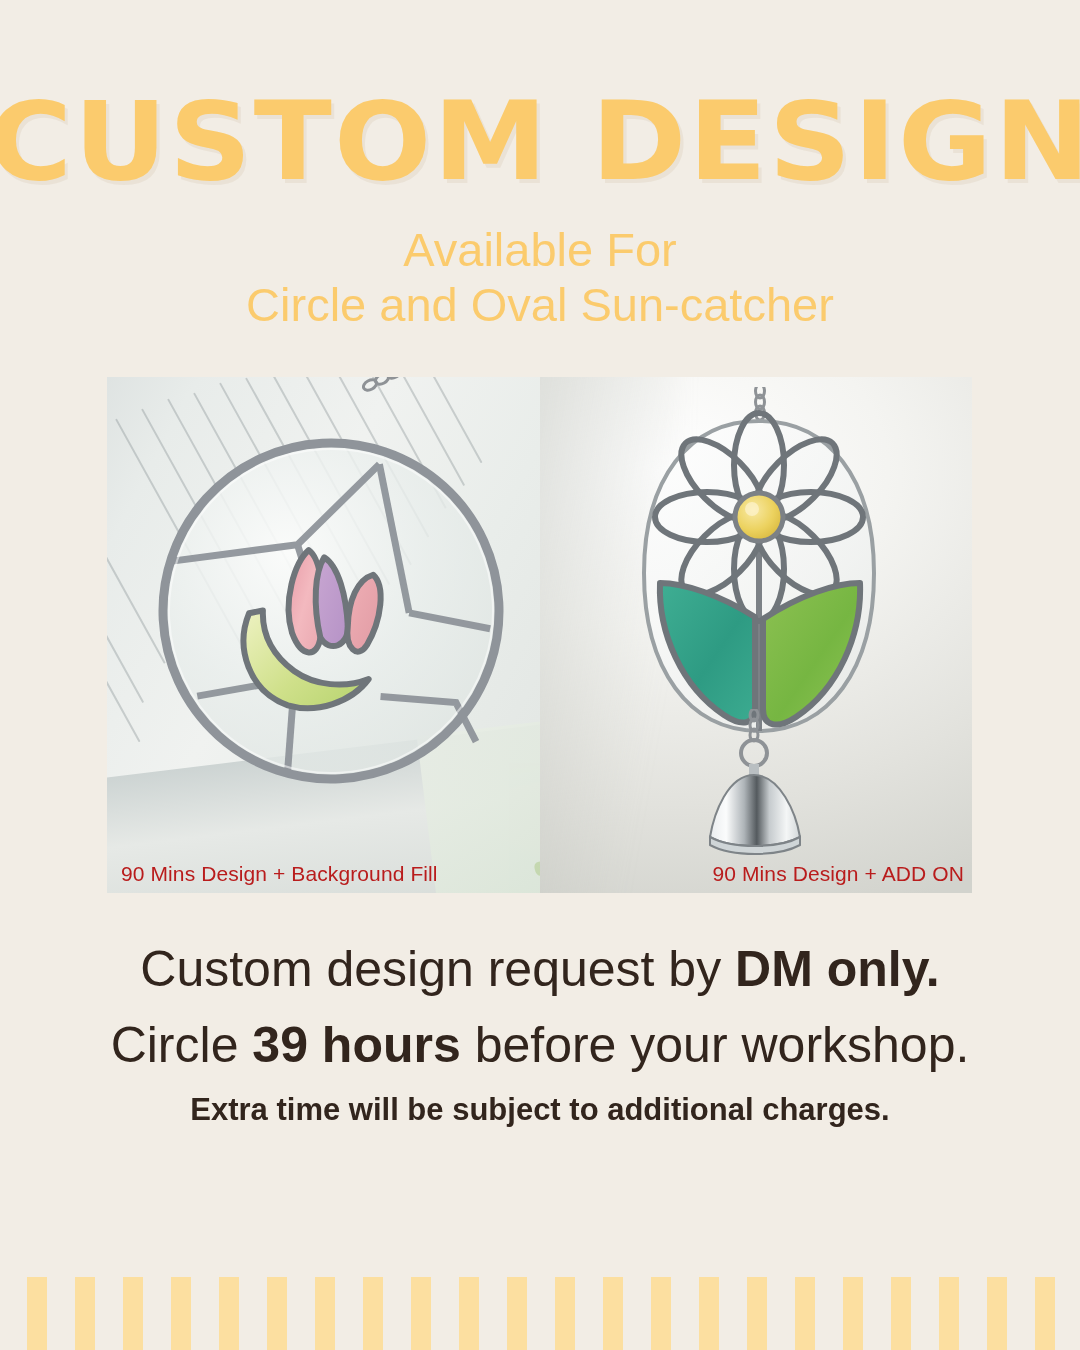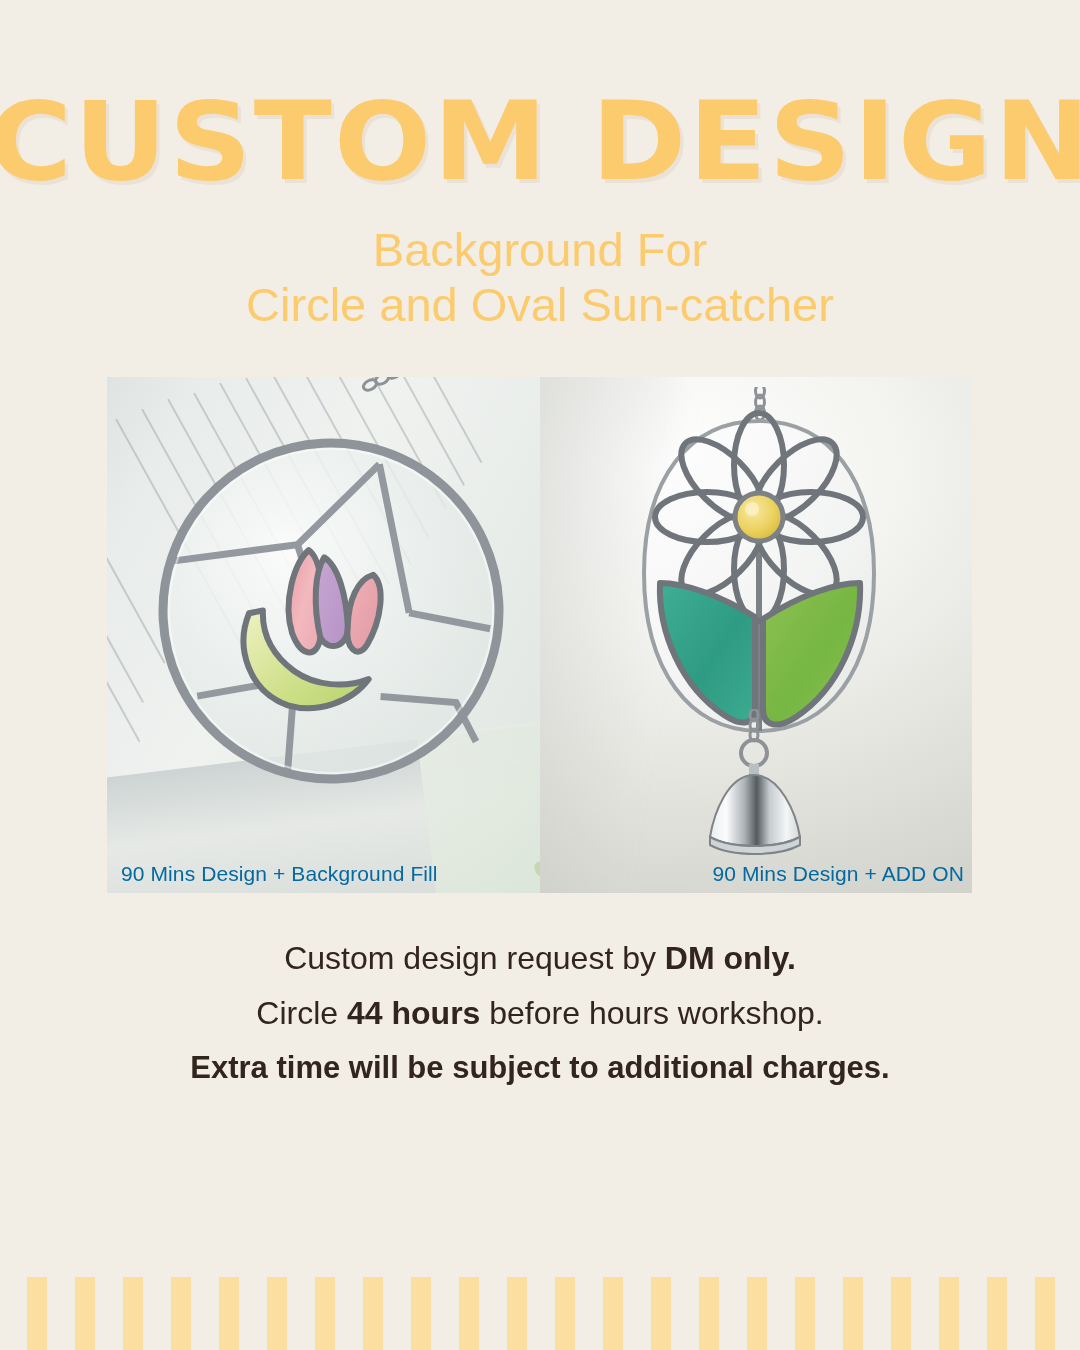--- a/index.html
+++ b/index.html
@@ -38,21 +38,21 @@
     position:absolute;left:107px;top:377px;
     width:865px;height:516px;
     display:flex;overflow:hidden;
   }
   .photo{position:relative;overflow:hidden;}
   .photo-left{width:433px;height:516px;background:#cfd3d0;}
   .photo-right{width:432px;height:516px;background:#e3e2de;}
 
   .caption{
     position:absolute;bottom:7px;
-    font-size:21px;color:#0369a1;
+    font-size:21px;color:#b91c1c;
     font-family:"Liberation Sans",sans-serif;
     white-space:nowrap;
     letter-spacing:.1px;
   }
   .caption-left{left:14px;}
   .caption-right{right:8px;}
 
   
   .book{
     position:absolute;inset:-8%;
@@ -98,21 +98,21 @@
   .oval-sc{position:absolute;left:84px;top:10px;width:270px;height:380px;}
   .bell-wrap{position:absolute;left:152px;top:332px;width:130px;height:160px;}
 
   
   .body-text{
     position:absolute;left:0;top:940px;width:1080px;
     text-align:center;color:#32251D;
   }
   .body-text p{
     margin:0 0 17px 0;
-    font-size:32px;line-height:1.18;
+    font-size:50px;line-height:1.18;
     font-weight:400;
   }
   .body-text p b{font-weight:bold;}
   .body-text p.all-bold{font-weight:bold;font-size:31px;}
 
   
   .stripes{
     position:absolute;left:0;top:1277px;width:1080px;height:73px;
     background:
       repeating-linear-gradient(90deg,
@@ -122,21 +122,21 @@
   }
 </style>
 </head>
 <body>
 
 <div class="poster">
 
   <div class="title">CUSTOM DESIGN</div>
 
   <div class="subtitle">
-    <span>Background For</span>
+    <span>Available For</span>
     <span class="l2">Circle and Oval Sun-catcher</span>
   </div>
 
   <div class="photos">
 
     <div class="photo photo-left">
       <div class="book"></div>
       <div class="book-lines">
         <div class="bl" style="left:2%;top:8%;width:62%;transform:rotate(61deg);"></div>
         <div class="bl" style="left:8%;top:6%;width:64%;transform:rotate(61deg);"></div>
@@ -304,18 +304,18 @@
         <path d="M62 66 C36 66 22 104 18 128 C40 140 86 140 108 128 C104 104 88 66 62 66 Z" fill="url(#bellG)" stroke="#7e8488" stroke-width="2"></path>
         <path d="M18 128 C40 140 86 140 108 128 L108 136 C86 148 40 148 18 136 Z" fill="#cfd5d7" stroke="#7e8488" stroke-width="2"></path>
       </svg>
 
       <div class="caption caption-right">90 Mins Design + ADD ON</div>
     </div>
   </div>
 
   <div class="body-text">
     <p><span>Custom design request by </span><b>DM only.</b></p>
-    <p><span>Circle </span><b>44 hours</b><span> before hours workshop.</span></p>
+    <p><span>Circle </span><b>39 hours</b><span> before your workshop.</span></p>
     <p class="all-bold">Extra time will be subject to additional charges.</p>
   </div>
 
   <div class="stripes"></div>
 </div>
 
 </body></html>

